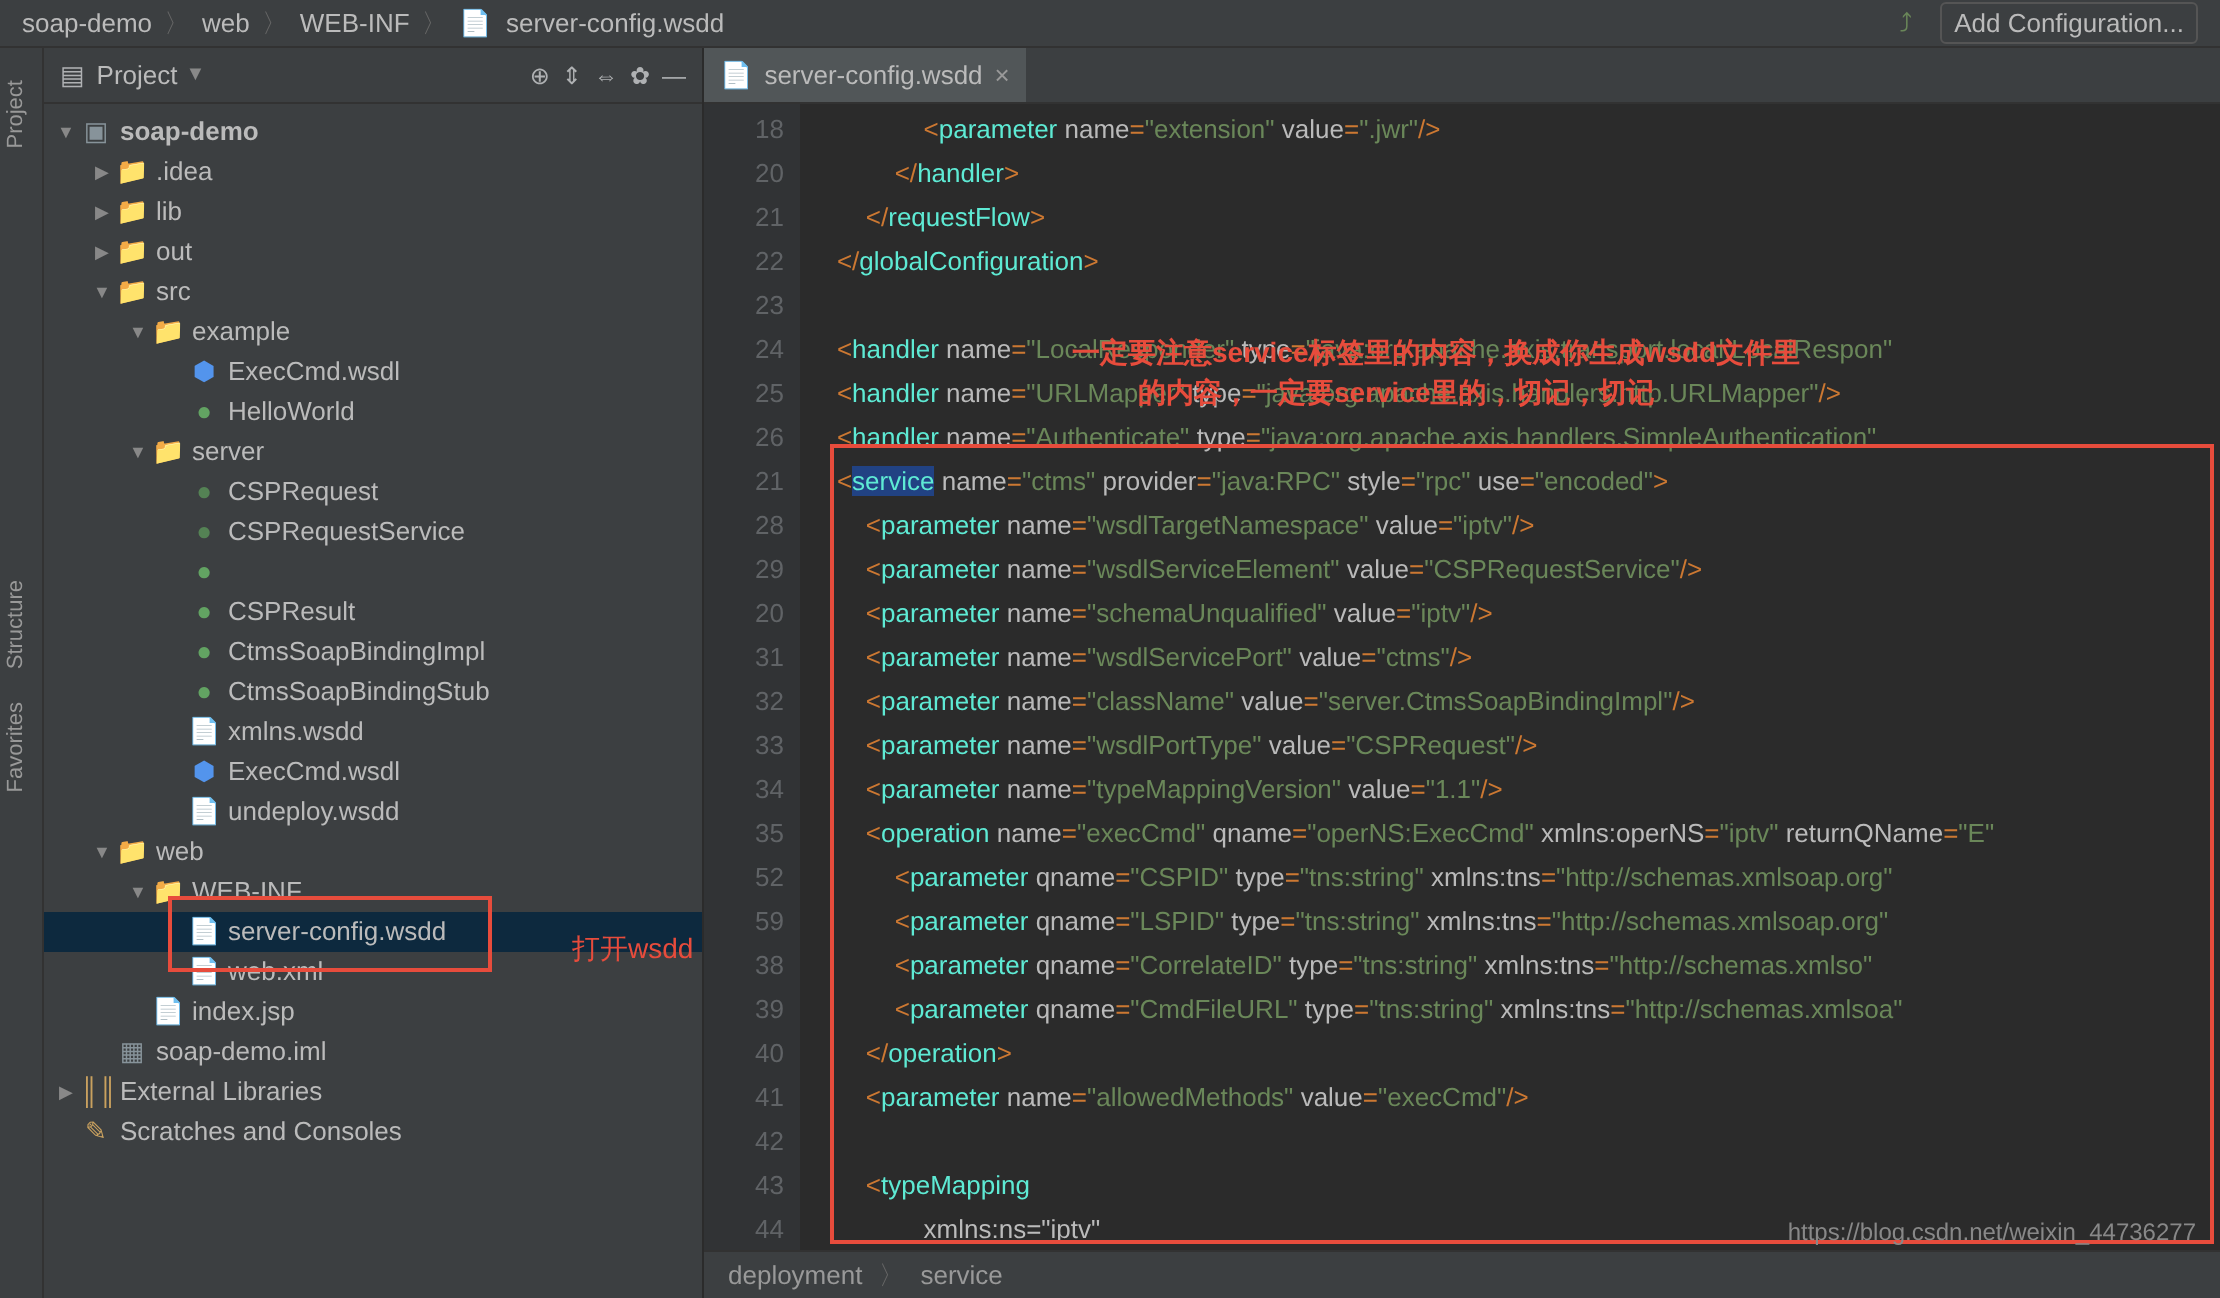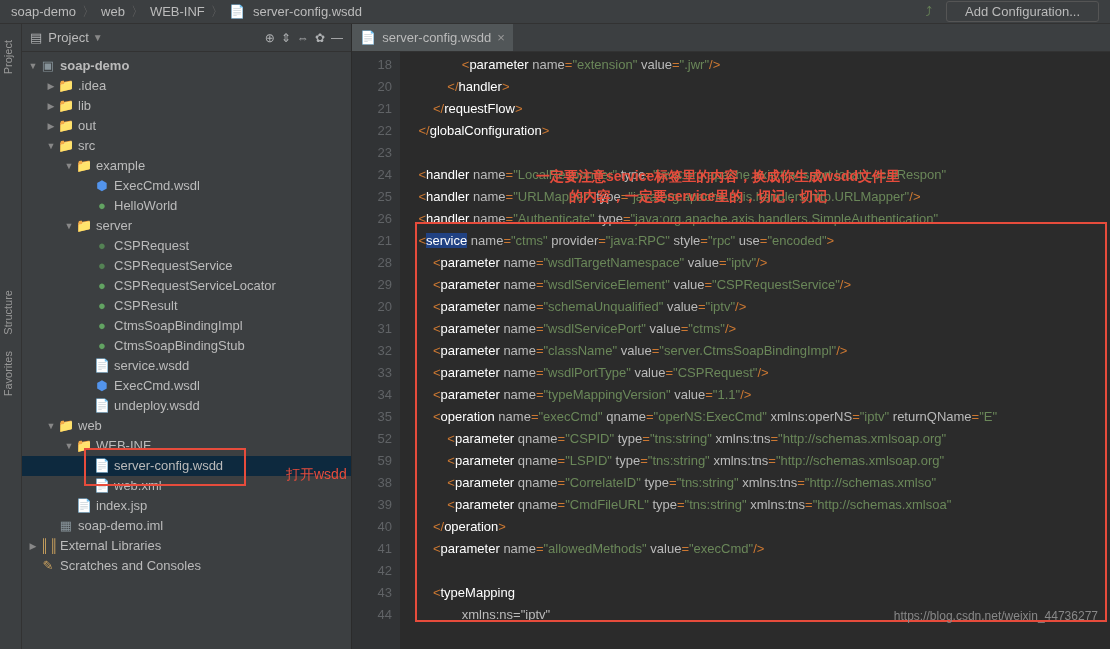--- a/index.html
+++ b/index.html
@@ -28,21 +28,21 @@
 .red-box { border: 2px solid #e74c3c; position: absolute; }
 .red-label { color: #e74c3c; font-size: 14px; position: absolute; }
 .editor-area { flex: 1; background: #2b2b2b; display: flex; flex-direction: column; }
 .tabs { height: 28px; background: #3c3f41; display: flex; align-items: center; border-bottom: 1px solid #323232; }
 .tab { height: 100%; display: flex; align-items: center; padding: 0 8px; background: #515658; color: #bbbbbb; gap: 6px; }
 .tab .close { color: #999; cursor: pointer; }
 .editor { flex: 1; display: flex; overflow: hidden; font-family: "JetBrains Mono", Consolas, monospace; font-size: 13px; position: relative; }
 .gutter { width: 48px; background: #313335; color: #606366; text-align: right; padding: 2px 8px 2px 0; line-height: 22px; }
 .code { flex: 1; padding: 2px 0 2px 4px; line-height: 22px; position: relative; white-space: pre; overflow: hidden; }
 .code-line { height: 22px; }
-.t-tag { color: #ffffff; }
+.t-tag { color: #5eead4; }
 .t-attr { color: #bababa; }
 .t-val { color: #6a8759; }
 .t-punc { color: #cc7832; }
 .hl { background: #214283; }
 .status-bar { height: 24px; background: #3c3f41; display: flex; align-items: center; padding: 0 12px; color: #999; border-top: 1px solid #323232; }
 .watermark { position: absolute; bottom: 26px; right: 12px; color: #888; font-size: 12px; }
 .tool-btn { cursor: pointer; color: #afb1b3; }
 </style>
 </head>
 <body>
@@ -51,21 +51,21 @@
   <span>soap-demo</span>
   <span class="sep">〉</span>
   <span>web</span>
   <span class="sep">〉</span>
   <span>WEB-INF</span>
   <span class="sep">〉</span>
   <span style="color:#d28b26;margin-right:4px">📄</span>
   <span>server-config.wsdd</span>
   <div class="right">
     <span style="color:#6a8759">⤴</span>
-    <span style="border:1px solid #555;padding:2px 18px;border-radius:3px">Add Configuration...</span>
+    <span style="border:1px solid #555;padding:2px 6px;border-radius:3px">Add Configuration...</span>
   </div>
 </div>
 
 <div class="main">
   <div class="sidebar-tabs">
     <div class="sidebar-tab">Project</div>
     <div class="sidebar-tab" style="margin-top:200px">Structure</div>
     <div class="sidebar-tab">Favorites</div>
   </div>
 
@@ -147,21 +147,20 @@
           <div class="tree-row">
             <span class="ind" style="width:58px"></span>
             <span class="arrow"></span>
             <span class="ticon" style="color:#548254">●</span>
             <span class="name">CSPRequestService</span>
           </div>
           <div class="tree-row">
             <span class="ind" style="width:58px"></span>
             <span class="arrow"></span>
             <span class="ticon" style="color:#62a362">●</span>
-            <span class="name">CSPRequestServiceLocator</span>
           </div>
           <div class="tree-row">
             <span class="ind" style="width:58px"></span>
             <span class="arrow"></span>
             <span class="ticon" style="color:#62a362">●</span>
             <span class="name">CSPResult</span>
           </div>
           <div class="tree-row">
             <span class="ind" style="width:58px"></span>
             <span class="arrow"></span>
@@ -171,21 +170,21 @@
           <div class="tree-row">
             <span class="ind" style="width:58px"></span>
             <span class="arrow"></span>
             <span class="ticon" style="color:#62a362">●</span>
             <span class="name">CtmsSoapBindingStub</span>
           </div>
           <div class="tree-row">
             <span class="ind" style="width:58px"></span>
             <span class="arrow"></span>
             <span class="ticon" style="color:#d28b26">📄</span>
-            <span class="name">service.wsdd</span>
+            <span class="name">xmlns.wsdd</span>
           </div>
           <div class="tree-row">
             <span class="ind" style="width:58px"></span>
             <span class="arrow"></span>
             <span class="ticon" style="color:#5394ec">⬢</span>
             <span class="name">ExecCmd.wsdl</span>
           </div>
           <div class="tree-row">
             <span class="ind" style="width:58px"></span>
             <span class="arrow"></span>
@@ -276,20 +275,25 @@
           <div>38</div>
           <div>39</div>
           <div>40</div>
           <div>41</div>
           <div>42</div>
           <div>43</div>
           <div>44</div>
         </div>
       <div class="code" id="code"><div class="code-line">                <span class="t-punc">&lt;</span><span class="t-tag">parameter</span> <span class="t-attr">name</span><span class="t-punc">=</span><span class="t-val">"extension"</span> <span class="t-attr">value</span><span class="t-punc">=</span><span class="t-val">".jwr"</span><span class="t-punc">/</span><span class="t-punc">&gt;</span></div><div class="code-line">            <span class="t-punc">&lt;/</span><span class="t-tag">handler</span><span class="t-punc">&gt;</span></div><div class="code-line">        <span class="t-punc">&lt;/</span><span class="t-tag">requestFlow</span><span class="t-punc">&gt;</span></div><div class="code-line">    <span class="t-punc">&lt;/</span><span class="t-tag">globalConfiguration</span><span class="t-punc">&gt;</span></div><div class="code-line"></div><div class="code-line">    <span class="t-punc">&lt;</span><span class="t-tag">handler</span> <span class="t-attr">name</span><span class="t-punc">=</span><span class="t-val">"LocalResponder"</span> <span class="t-attr">type</span><span class="t-punc">=</span><span class="t-val">"java:org.apache.axis.transport.local.LocalRespon"</span></div><div class="code-line">    <span class="t-punc">&lt;</span><span class="t-tag">handler</span> <span class="t-attr">name</span><span class="t-punc">=</span><span class="t-val">"URLMapper"</span> <span class="t-attr">type</span><span class="t-punc">=</span><span class="t-val">"java:org.apache.axis.handlers.http.URLMapper"</span><span class="t-punc">/</span><span class="t-punc">&gt;</span></div><div class="code-line">    <span class="t-punc">&lt;</span><span class="t-tag">handler</span> <span class="t-attr">name</span><span class="t-punc">=</span><span class="t-val">"Authenticate"</span> <span class="t-attr">type</span><span class="t-punc">=</span><span class="t-val">"java:org.apache.axis.handlers.SimpleAuthentication"</span></div><div class="code-line">    <span class="t-punc">&lt;</span><span class="t-tag"><span class="hl">service</span></span> <span class="t-attr">name</span><span class="t-punc">=</span><span class="t-val">"ctms"</span> <span class="t-attr">provider</span><span class="t-punc">=</span><span class="t-val">"java:RPC"</span> <span class="t-attr">style</span><span class="t-punc">=</span><span class="t-val">"rpc"</span> <span class="t-attr">use</span><span class="t-punc">=</span><span class="t-val">"encoded"</span><span class="t-punc">&gt;</span></div><div class="code-line">        <span class="t-punc">&lt;</span><span class="t-tag">parameter</span> <span class="t-attr">name</span><span class="t-punc">=</span><span class="t-val">"wsdlTargetNamespace"</span> <span class="t-attr">value</span><span class="t-punc">=</span><span class="t-val">"iptv"</span><span class="t-punc">/</span><span class="t-punc">&gt;</span></div><div class="code-line">        <span class="t-punc">&lt;</span><span class="t-tag">parameter</span> <span class="t-attr">name</span><span class="t-punc">=</span><span class="t-val">"wsdlServiceElement"</span> <span class="t-attr">value</span><span class="t-punc">=</span><span class="t-val">"CSPRequestService"</span><span class="t-punc">/</span><span class="t-punc">&gt;</span></div><div class="code-line">        <span class="t-punc">&lt;</span><span class="t-tag">parameter</span> <span class="t-attr">name</span><span class="t-punc">=</span><span class="t-val">"schemaUnqualified"</span> <span class="t-attr">value</span><span class="t-punc">=</span><span class="t-val">"iptv"</span><span class="t-punc">/</span><span class="t-punc">&gt;</span></div><div class="code-line">        <span class="t-punc">&lt;</span><span class="t-tag">parameter</span> <span class="t-attr">name</span><span class="t-punc">=</span><span class="t-val">"wsdlServicePort"</span> <span class="t-attr">value</span><span class="t-punc">=</span><span class="t-val">"ctms"</span><span class="t-punc">/</span><span class="t-punc">&gt;</span></div><div class="code-line">        <span class="t-punc">&lt;</span><span class="t-tag">parameter</span> <span class="t-attr">name</span><span class="t-punc">=</span><span class="t-val">"className"</span> <span class="t-attr">value</span><span class="t-punc">=</span><span class="t-val">"server.CtmsSoapBindingImpl"</span><span class="t-punc">/</span><span class="t-punc">&gt;</span></div><div class="code-line">        <span class="t-punc">&lt;</span><span class="t-tag">parameter</span> <span class="t-attr">name</span><span class="t-punc">=</span><span class="t-val">"wsdlPortType"</span> <span class="t-attr">value</span><span class="t-punc">=</span><span class="t-val">"CSPRequest"</span><span class="t-punc">/</span><span class="t-punc">&gt;</span></div><div class="code-line">        <span class="t-punc">&lt;</span><span class="t-tag">parameter</span> <span class="t-attr">name</span><span class="t-punc">=</span><span class="t-val">"typeMappingVersion"</span> <span class="t-attr">value</span><span class="t-punc">=</span><span class="t-val">"1.1"</span><span class="t-punc">/</span><span class="t-punc">&gt;</span></div><div class="code-line">        <span class="t-punc">&lt;</span><span class="t-tag">operation</span> <span class="t-attr">name</span><span class="t-punc">=</span><span class="t-val">"execCmd"</span> <span class="t-attr">qname</span><span class="t-punc">=</span><span class="t-val">"operNS:ExecCmd"</span> <span class="t-attr">xmlns:operNS</span><span class="t-punc">=</span><span class="t-val">"iptv"</span> <span class="t-attr">returnQName</span><span class="t-punc">=</span><span class="t-val">"E"</span></div><div class="code-line">            <span class="t-punc">&lt;</span><span class="t-tag">parameter</span> <span class="t-attr">qname</span><span class="t-punc">=</span><span class="t-val">"CSPID"</span> <span class="t-attr">type</span><span class="t-punc">=</span><span class="t-val">"tns:string"</span> <span class="t-attr">xmlns:tns</span><span class="t-punc">=</span><span class="t-val">"http://schemas.xmlsoap.org"</span></div><div class="code-line">            <span class="t-punc">&lt;</span><span class="t-tag">parameter</span> <span class="t-attr">qname</span><span class="t-punc">=</span><span class="t-val">"LSPID"</span> <span class="t-attr">type</span><span class="t-punc">=</span><span class="t-val">"tns:string"</span> <span class="t-attr">xmlns:tns</span><span class="t-punc">=</span><span class="t-val">"http://schemas.xmlsoap.org"</span></div><div class="code-line">            <span class="t-punc">&lt;</span><span class="t-tag">parameter</span> <span class="t-attr">qname</span><span class="t-punc">=</span><span class="t-val">"CorrelateID"</span> <span class="t-attr">type</span><span class="t-punc">=</span><span class="t-val">"tns:string"</span> <span class="t-attr">xmlns:tns</span><span class="t-punc">=</span><span class="t-val">"http://schemas.xmlso"</span></div><div class="code-line">            <span class="t-punc">&lt;</span><span class="t-tag">parameter</span> <span class="t-attr">qname</span><span class="t-punc">=</span><span class="t-val">"CmdFileURL"</span> <span class="t-attr">type</span><span class="t-punc">=</span><span class="t-val">"tns:string"</span> <span class="t-attr">xmlns:tns</span><span class="t-punc">=</span><span class="t-val">"http://schemas.xmlsoa"</span></div><div class="code-line">        <span class="t-punc">&lt;/</span><span class="t-tag">operation</span><span class="t-punc">&gt;</span></div><div class="code-line">        <span class="t-punc">&lt;</span><span class="t-tag">parameter</span> <span class="t-attr">name</span><span class="t-punc">=</span><span class="t-val">"allowedMethods"</span> <span class="t-attr">value</span><span class="t-punc">=</span><span class="t-val">"execCmd"</span><span class="t-punc">/</span><span class="t-punc">&gt;</span></div><div class="code-line"></div><div class="code-line">        <span class="t-punc">&lt;</span><span class="t-tag">typeMapping</span></div><div class="code-line">                xmlns:ns="iptv"</div></div>
     </div>
+    <div class="status-bar">
+      <span>deployment</span>
+      <span class="sep" style="margin:0 8px;color:#666">〉</span>
+      <span>service</span>
+    </div>
   </div>
 </div>
 
 <div class="red-box" style="left:84px;top:448px;width:162px;height:38px"></div>
 <div class="red-label" style="left:286px;top:466px">打开wsdd</div>
 <div class="red-box" style="left:415px;top:222px;width:692px;height:400px"></div>
 <div class="red-label" style="left:536px;top:168px;font-weight:bold">一定要注意service标签里的内容，换成你生成wsdd文件里</div>
 <div class="red-label" style="left:569px;top:188px;font-weight:bold">的内容，一定要service里的，切记，切记</div>
 
 <div class="watermark">https://blog.csdn.net/weixin_44736277</div>

